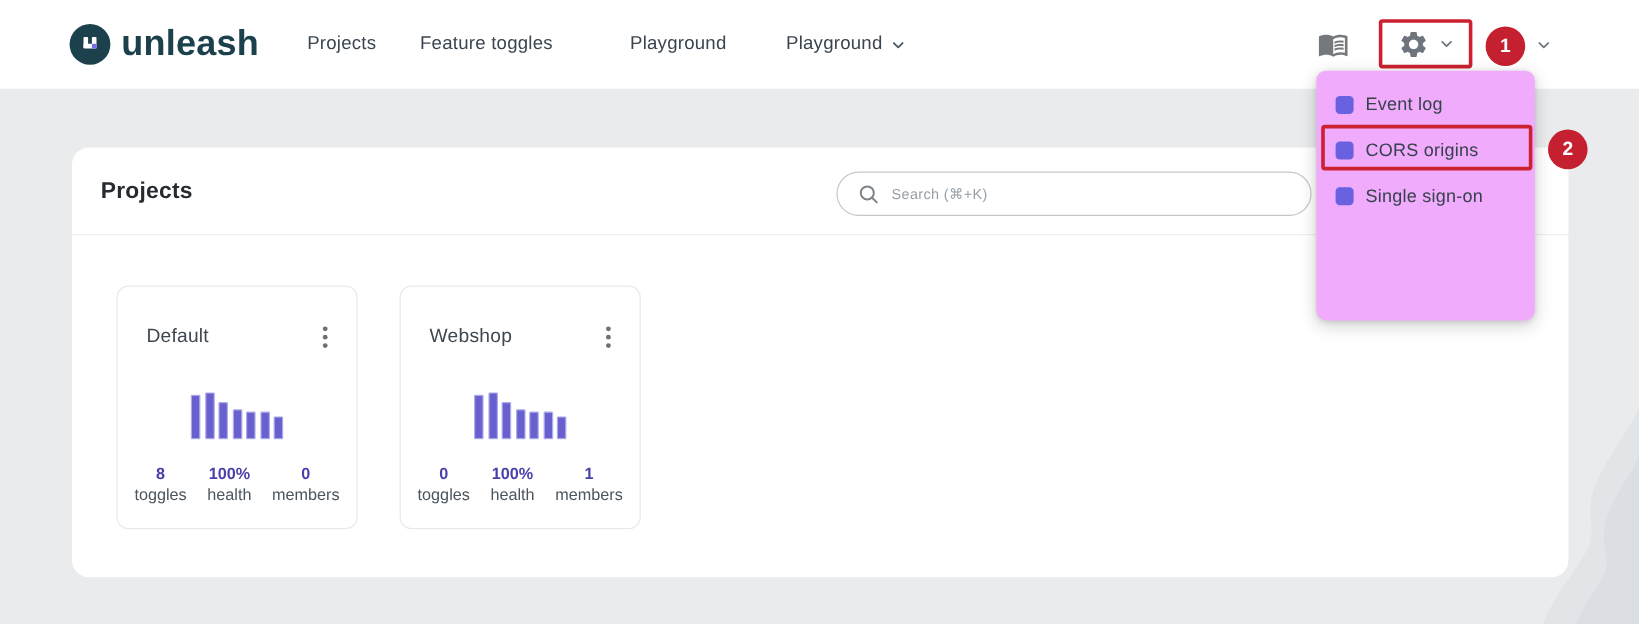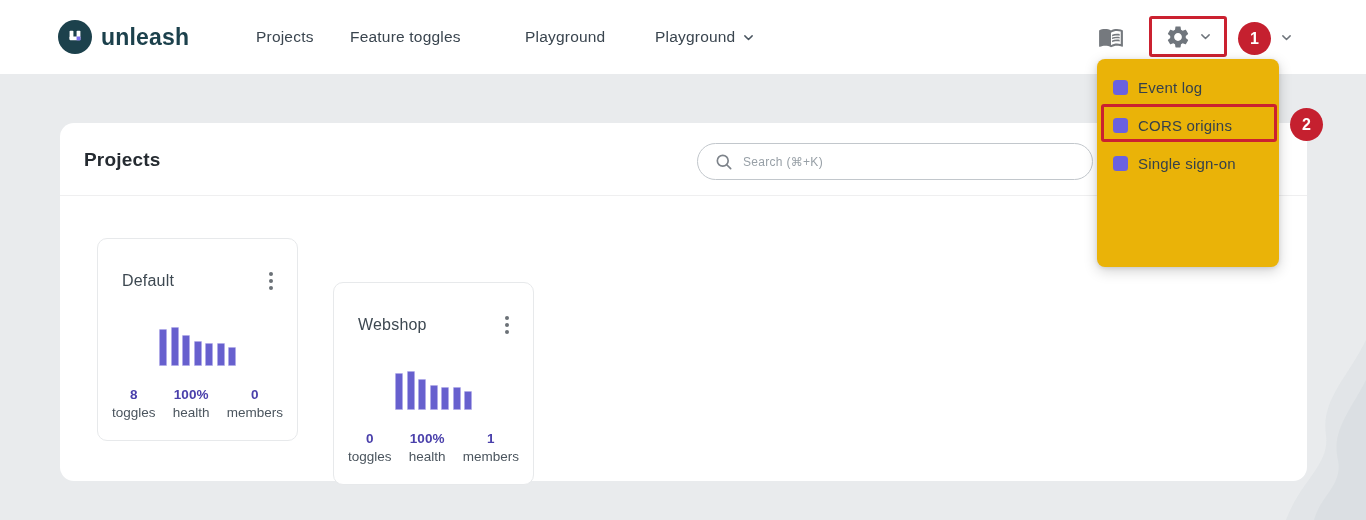--- a/index.html
+++ b/index.html
@@ -10,21 +10,21 @@
     font-family:"Liberation Sans","DejaVu Sans",sans-serif;
     -webkit-font-smoothing:antialiased;
   }
 
   
   .topbar { position:absolute; left:0; top:0; width:1366px; height:74px; background:#ffffff; z-index:20; }
   .topbar .abs { position:absolute; top:0; height:74px; display:flex; align-items:center; }
 
   .brand { left:58px; gap:9px; cursor:pointer; }
   .logo-circle { width:34px; height:34px; border-radius:50%; background:#1c414c; display:flex; align-items:center; justify-content:center; }
-  .brand-name { font-size:23px; font-weight:700; color:#1c414c; letter-spacing:.2px; }
+  .brand-name { font-size:30px; font-weight:700; color:#1c414c; letter-spacing:.2px; }
 
   .nav-item { font-size:15.5px; color:#3a454f; cursor:pointer; letter-spacing:.2px; }
   .nav-item .chev { margin-left:7px; display:inline-flex; }
 
   .icon-btn { cursor:pointer; display:flex; align-items:center; justify-content:center; }
 
   .gear-box {
     position:absolute; left:1149px; top:16px; width:78px; height:41px;
     border:3px solid #cb2130; border-radius:3px;
     display:flex; align-items:center; justify-content:center; gap:8px; z-index:25;
@@ -36,21 +36,21 @@
     display:flex; align-items:center; justify-content:center; z-index:40;
   }
   .badge-1 { left:1238px; top:22px; }
   .badge-2 { left:1290px; top:108px; }
 
   .profile-chev { position:absolute; left:1280px; top:0; height:74px; display:flex; align-items:center; }
 
   
   .dropdown {
     position:absolute; left:1097px; top:59px; width:182px; height:208px;
-    background:#eab308; border-radius:8px; padding:9px 0;
+    background:#f0abfc; border-radius:8px; padding:9px 0;
     box-shadow:0 4px 14px rgba(0,0,0,.18), 0 1px 4px rgba(0,0,0,.10);
     z-index:30;
   }
   .menu-item { height:38px; display:flex; align-items:center; padding-left:16px; cursor:pointer; }
   .menu-bullet { width:15px; height:15px; border-radius:3.5px; background:#6a61e0; margin-right:10px; flex:none; }
   .menu-label { font-size:15px; color:#36414b; letter-spacing:.2px; white-space:nowrap; }
 
   .users-outline {
     position:absolute; left:1101px; top:104px; width:176px; height:38px;
     border:3px solid #cb2130; border-radius:3px; z-index:35; pointer-events:none;
@@ -74,21 +74,21 @@
     border:none; outline:none; flex:1; font-size:12px; color:#3a454f; background:transparent;
     font-family:"Liberation Sans","DejaVu Sans",sans-serif; letter-spacing:.3px;
   }
   .search-pill input::placeholder { color:#98a0a7; opacity:1; }
 
   
   .tile {
     position:absolute; top:115px; width:201px; height:203px;
     background:#fff; border:1px solid #e7e9eb; border-radius:10px; cursor:pointer;
   }
-  .tile-0 { left:37px; } .tile-1 { left:273px;margin-top:44px; }
+  .tile-0 { left:37px; } .tile-1 { left:273px; }
   .tile-head { display:flex; justify-content:space-between; align-items:center; margin-top:29px; padding:0 20px 0 24px; }
   .tile-name { font-size:16px; color:#3d4851; letter-spacing:.2px; }
   .kebab { display:flex; flex-direction:column; gap:3px; padding:4px; cursor:pointer; }
   .kebab span { width:4px; height:4px; border-radius:50%; background:#6b7177; }
 
   .bars { position:absolute; left:0; top:87px; width:100%; height:40px;
           display:flex; align-items:flex-end; justify-content:center; gap:3.5px; }
   .bars .bar { width:8px; background:#6760ce; border:1px solid #b0abe8; border-radius:1px; }
 
   .tile-stats { position:absolute; left:0; top:148px; width:100%;

